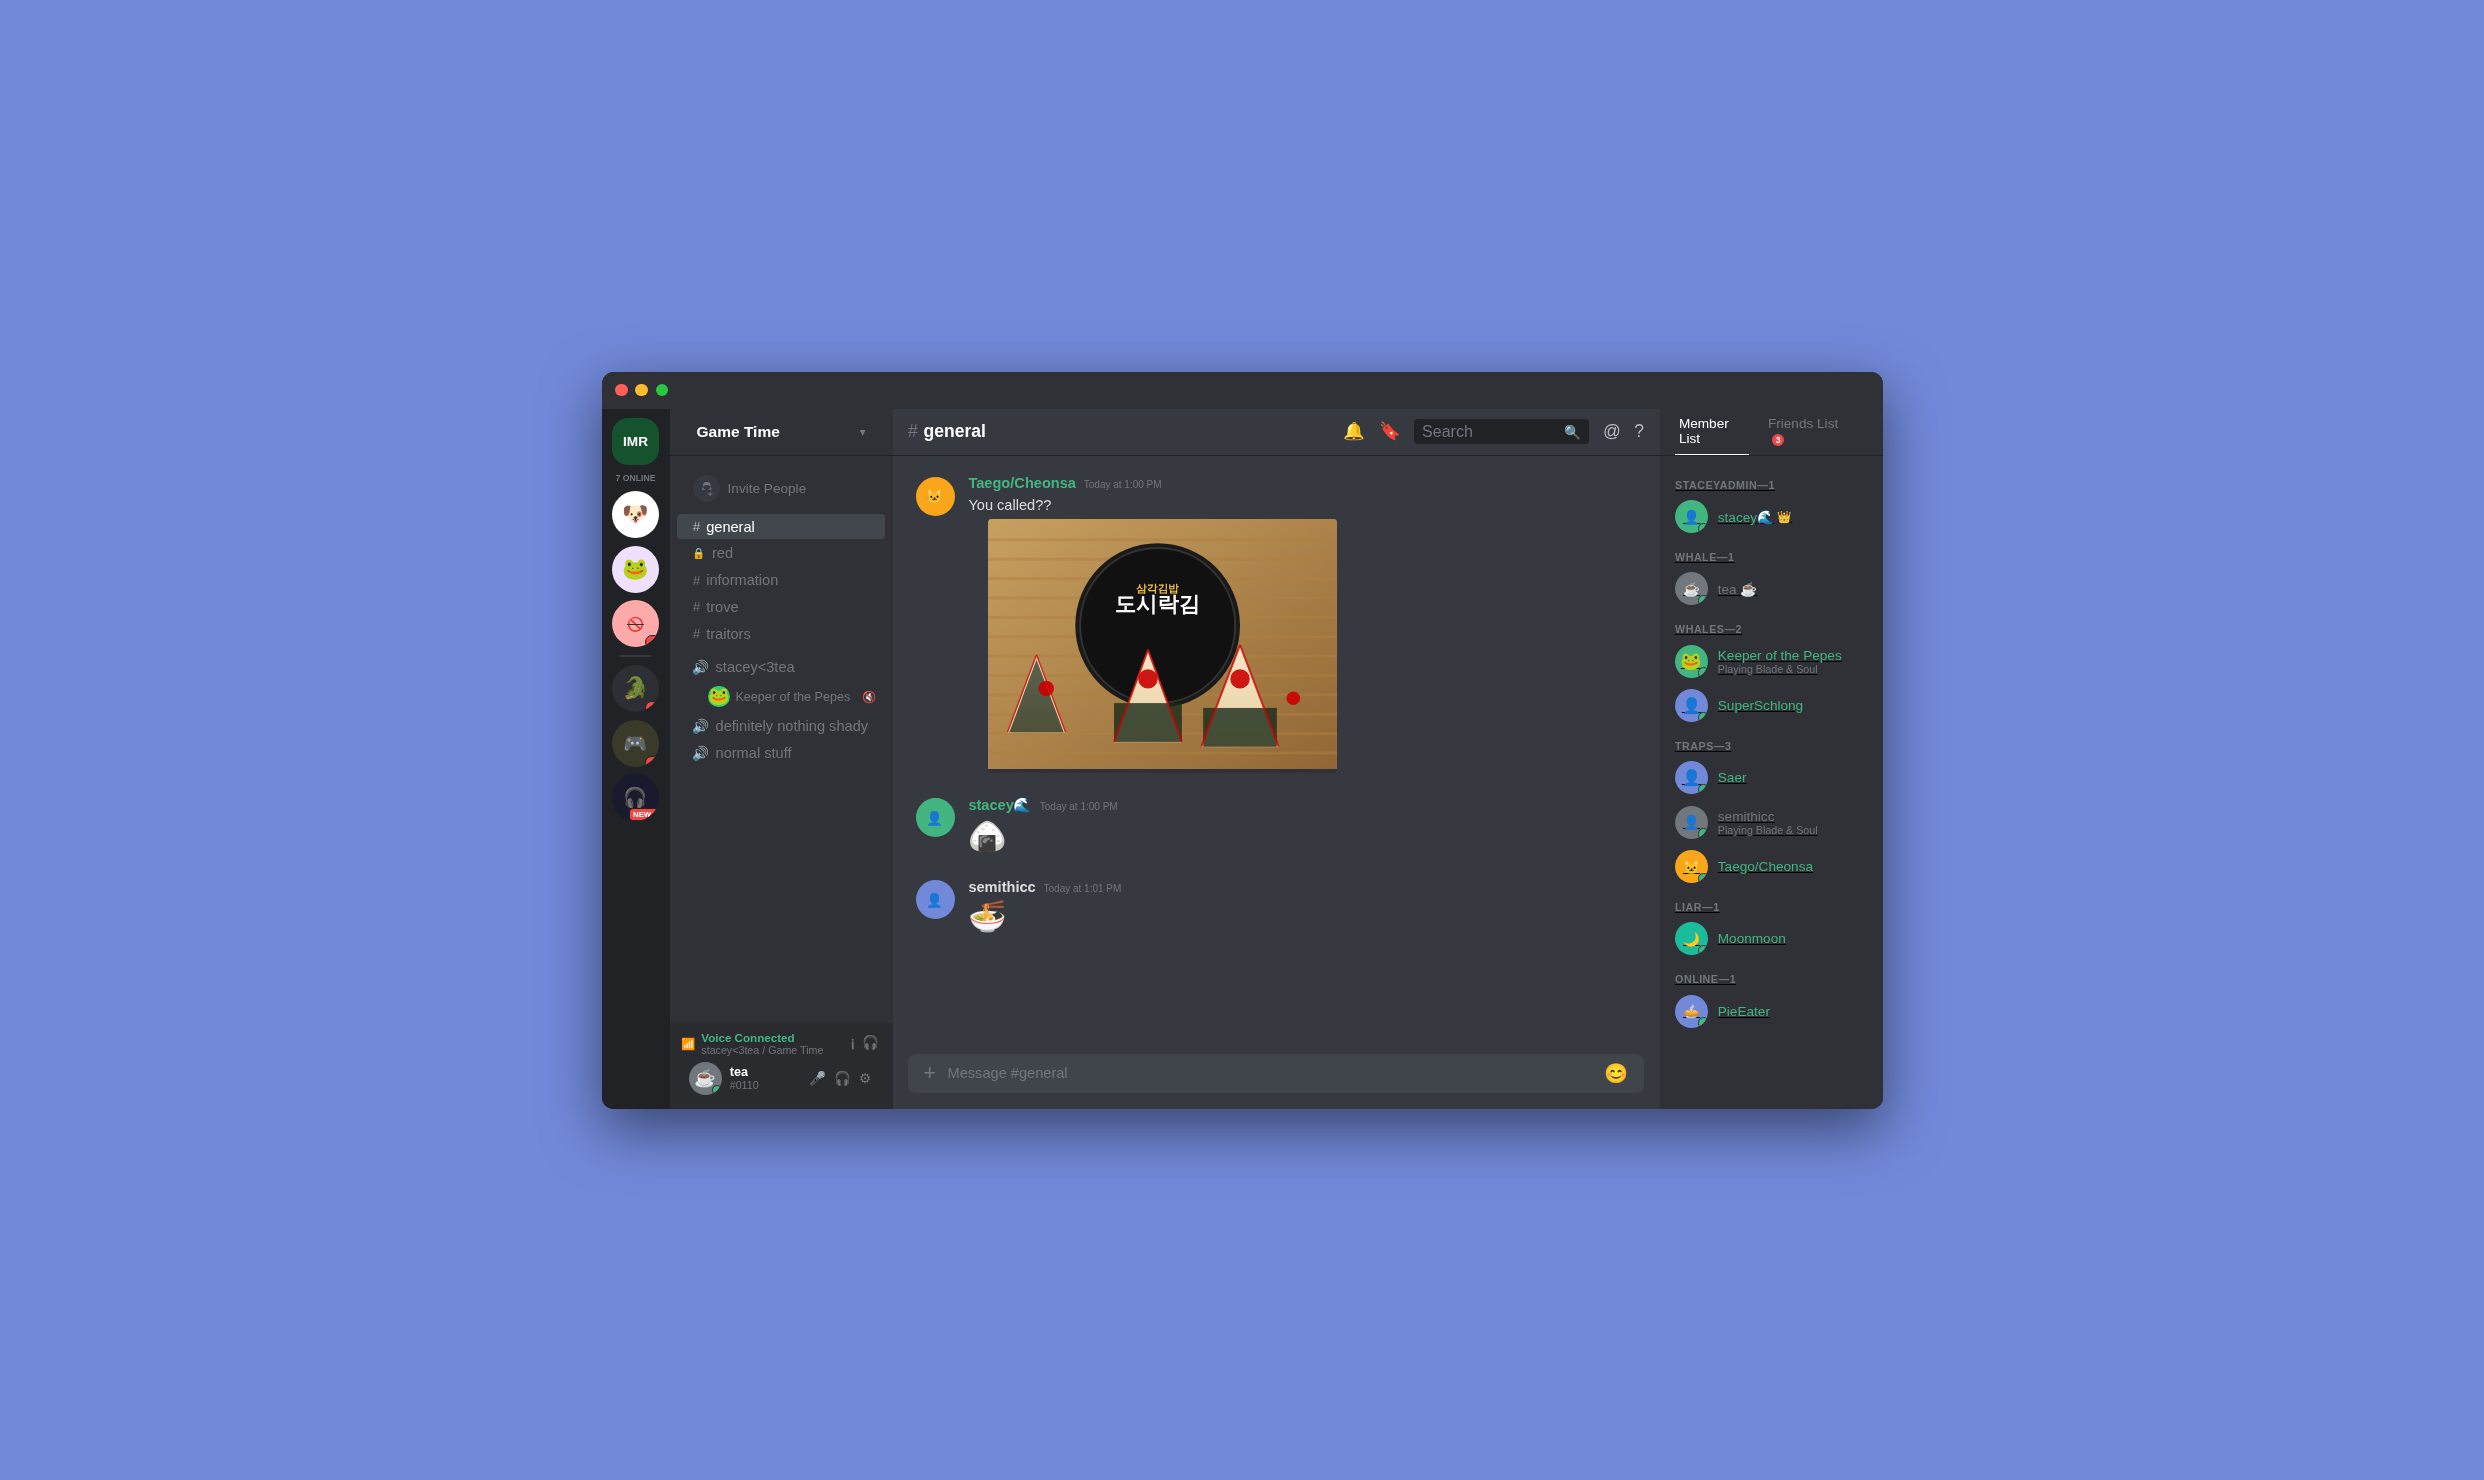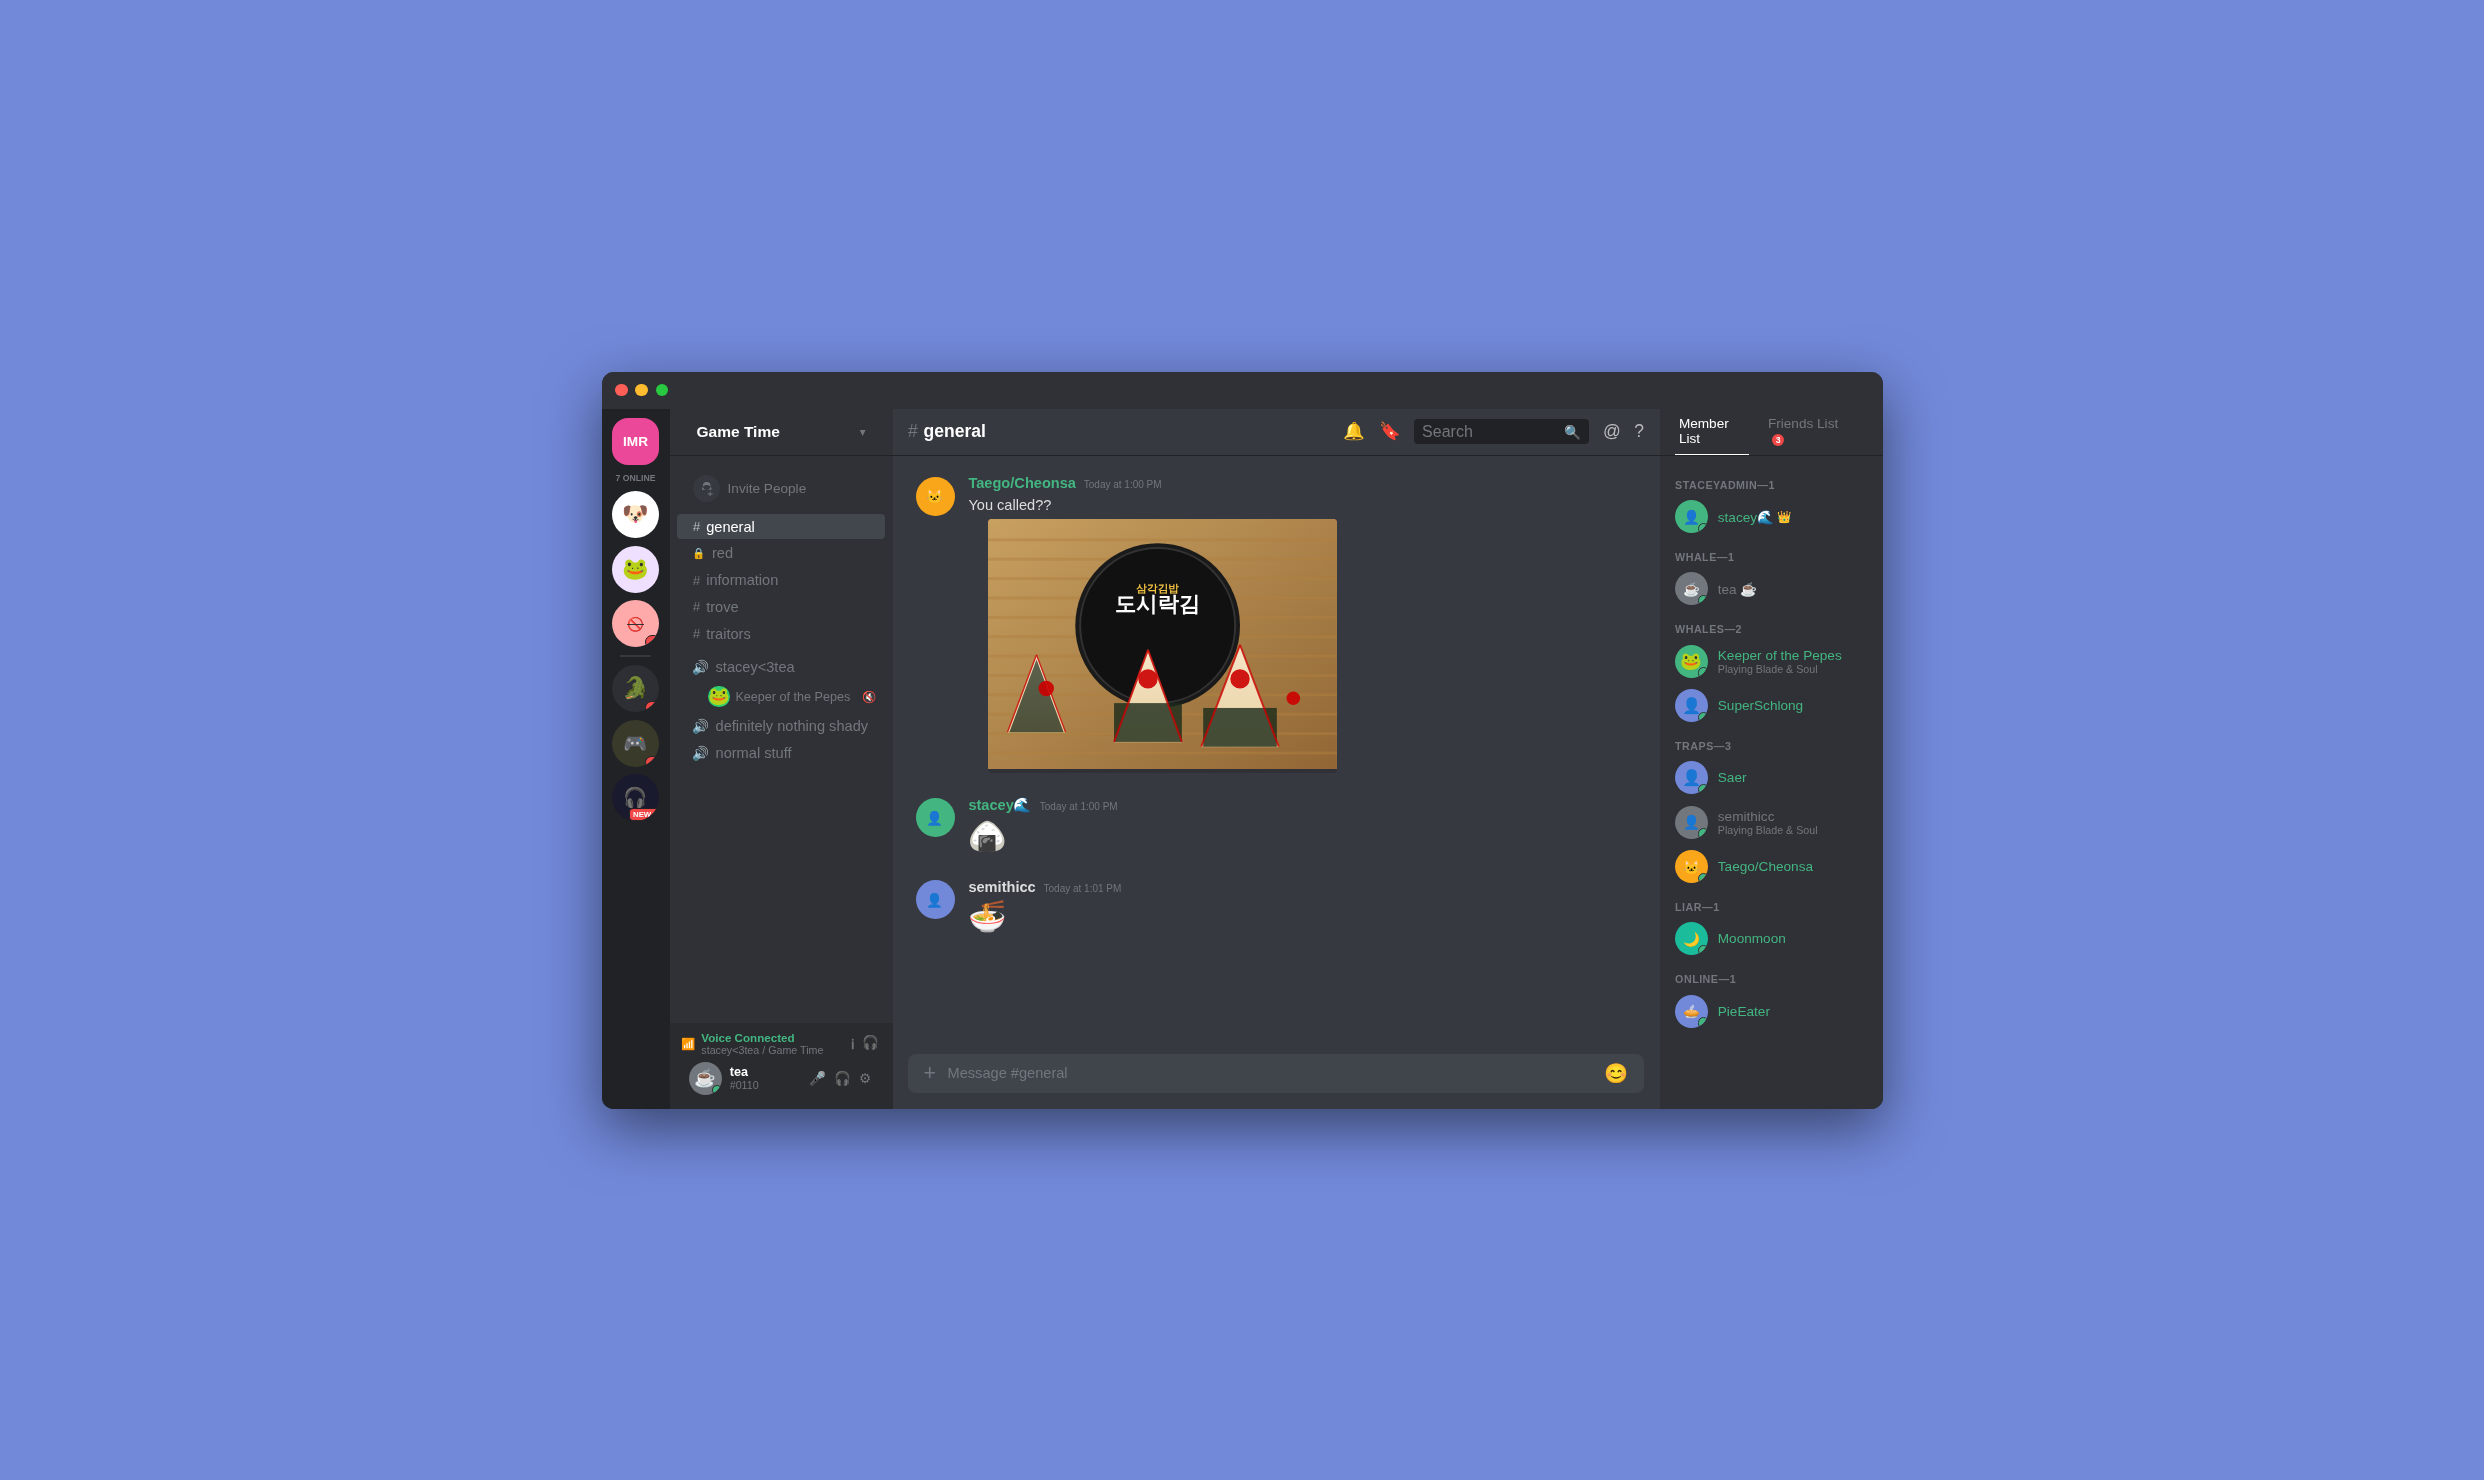--- a/index.html
+++ b/index.html
@@ -375,21 +375,21 @@
     }
     .member-tab .tab-badge {
       background: #f04747;
       color: white;
       font-size: 8.7px;
       font-weight: 700;
       border-radius: 7.8px;
       padding: 1px 3.9px;
       margin-left: 3.9px;
     }
-    .member-list-content { padding: 11.6px 7.8px; }
+    .member-list-content { padding: 11.6px 7.8px; text-decoration: underline; }
     .member-section-title {
       font-size: 10.7px;
       font-weight: 700;
       color: #72767d;
       text-transform: uppercase;
       letter-spacing: 0.5px;
       padding: 11.6px 7.8px 3.9px;
     }
     .member-item {
       display: flex;
@@ -440,21 +440,21 @@
 
   <div class="title-bar">
     <div class="traffic-light tl-red"></div>
     <div class="traffic-light tl-yellow"></div>
     <div class="traffic-light tl-green"></div>
   </div>
 
   <div class="main-layout">
 
     <div class="server-rail">
-      <div class="server-icon active" style="background:#ec4899;font-size:13.6px;font-weight:700;color:#fff;border-radius:16px;">
+      <div class="server-icon active" style="background:#14532d;font-size:13.6px;font-weight:700;color:#fff;border-radius:16px;">
         <span>IMR</span>
       </div>
       <div class="online-label">7 ONLINE</div>
 
       <div class="server-icon" style="background:#fff;">
         <span style="font-size:21.3px;">🐶</span>
       </div>
       <div class="server-icon" style="background:#f0e0ff;">
         <span style="font-size:21.3px;">🐸</span>
       </div>

